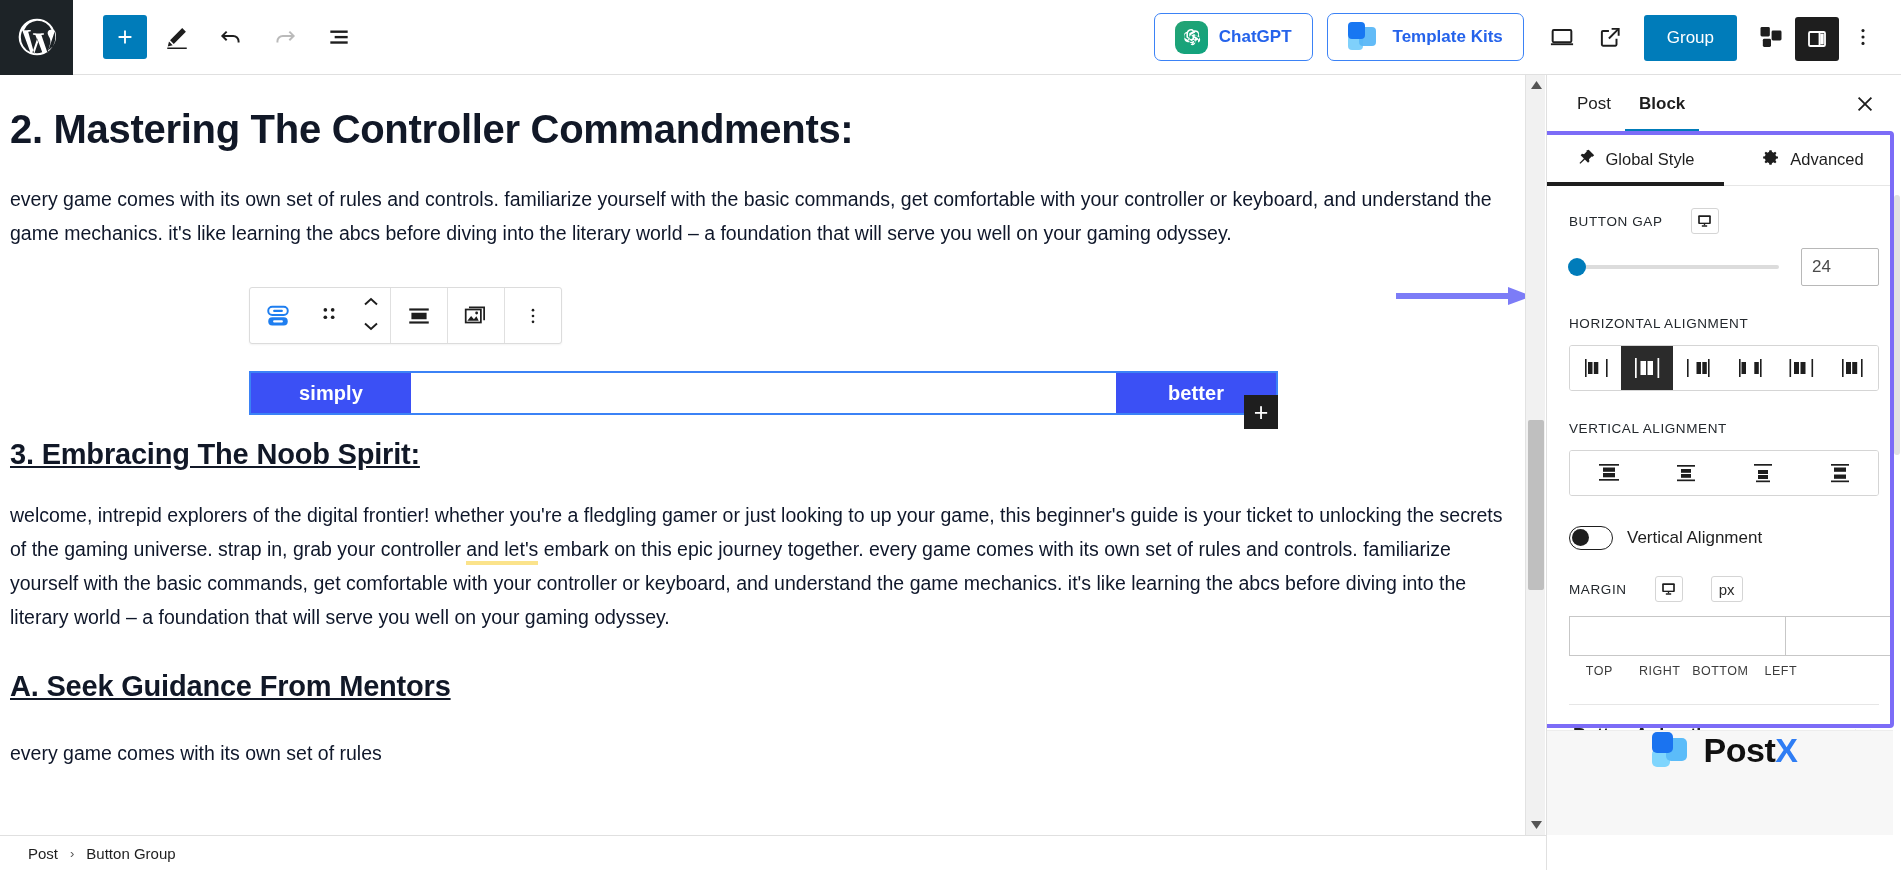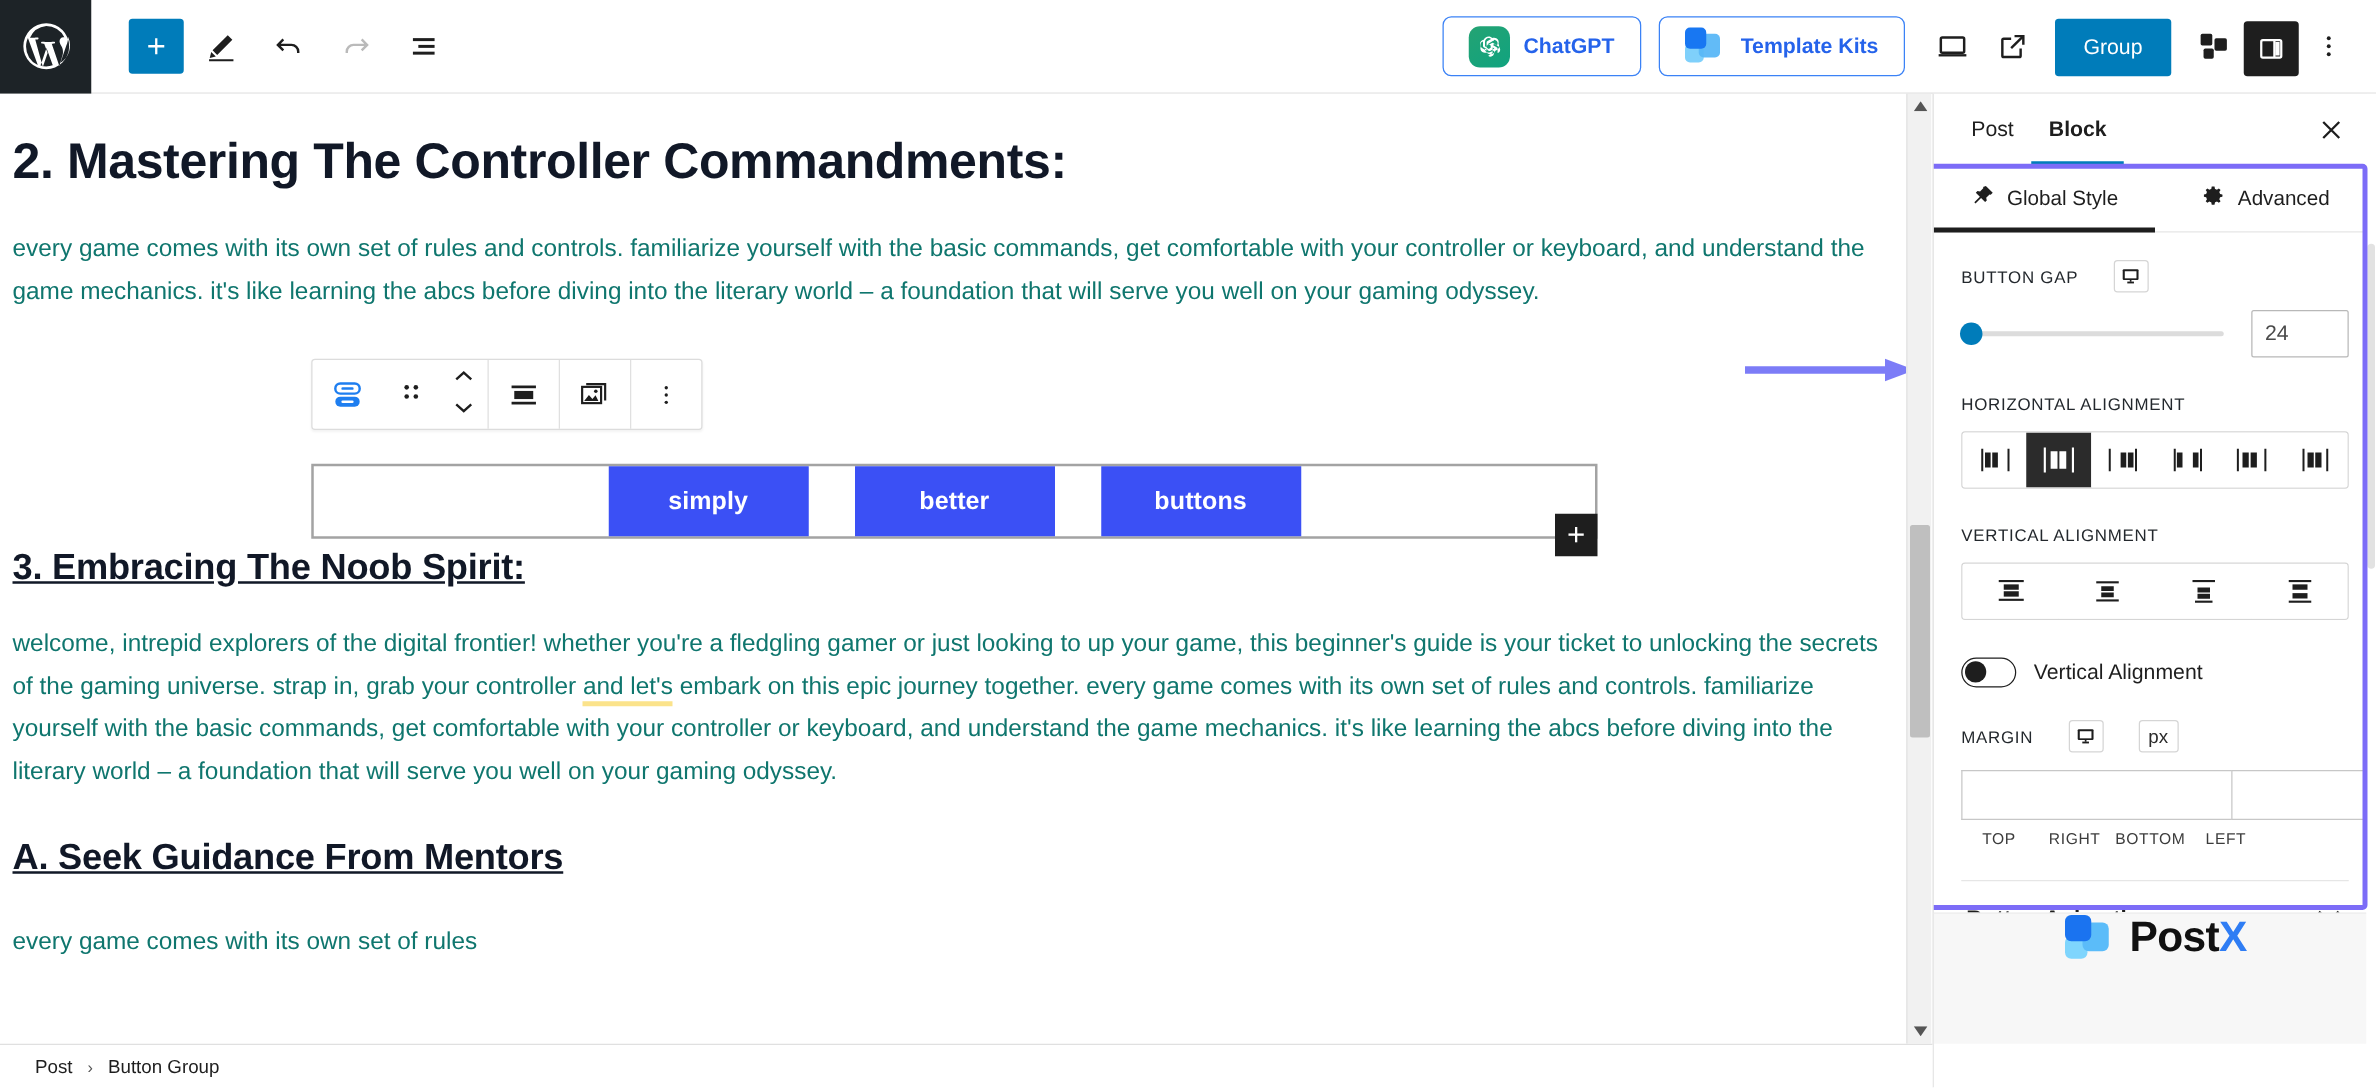--- a/index.html
+++ b/index.html
@@ -80,21 +80,21 @@
   h1.post-h {
     font-size: 40px; font-weight: 700; color: #111827; letter-spacing: -0.3px;
     line-height: 1.2; margin-bottom: 30px;
   }
   h2.post-h2 {
     font-size: 29px; font-weight: 700; color: #111827; letter-spacing: -0.2px;
     margin: 0 0 28px 0;
     text-decoration: underline;
   }
   p.post-p {
-    font-size: 19.5px; line-height: 1.73; color: #0f766e; max-width: 1495px;
+    font-size: 19.5px; line-height: 1.73; color: #0f172a; max-width: 1495px;
     margin-bottom: 0;
   }
   .hl-underline {
     border-bottom: 4px solid #fbe38b; padding-bottom: 1px;
   }
 
   
   .block-toolbar {
     position: absolute; left: 249px; top: 287px;
     height: 57px; display: flex; align-items: stretch;
@@ -106,23 +106,23 @@
   .bt-item {
     width: 46px; height: 55px; display: flex; align-items: center; justify-content: center;
     cursor: pointer; background: transparent; border: none; color: #1e1e1e;
   }
   .bt-item.wide { width: 56px; }
   .mover { display:flex; flex-direction: column; align-items:center; justify-content:center; width:38px; height:55px; cursor:pointer;}
 
   
   .btn-group-block {
     position: absolute; left: 249px; top: 371px;
-    width: 1029px; height: 60px;
-    border: 2px solid #a3a3a3; background: #fff;
-    display: flex; align-items: stretch; justify-content: center; gap: 37px;
+    width: 1029px; height: 44px;
+    border: 2px solid #3b82f6; background: #fff;
+    display: flex; align-items: stretch; justify-content: space-between; gap: 37px;
   }
   .wpbtn {
     background: #3b50f5; color: #fff; border: none;
     font-size: 20px; font-weight: 600; font-family: "Liberation Sans", sans-serif;
     min-width: 160px; display: flex; align-items: center; justify-content: center;
     cursor: pointer; letter-spacing: .1px;
   }
   .appender {
     position: absolute; right: -2px; bottom: -16px;
     width: 34px; height: 34px; background: #1e1e1e; color: #fff;
@@ -476,21 +476,20 @@
                 <circle cx="12" cy="19" r="1.6"></circle>
               </g>
             </svg>
         </button>
       </div>
     </div>
 
     <div class="btn-group-block" style="top:296px">
       <button class="wpbtn">simply</button>
       <button class="wpbtn">better</button>
-      <button class="wpbtn">buttons</button>
       <div class="appender">+</div>
     </div>
 
     <svg class="arrow-annot" style="top:210px" viewBox="0 0 140 22">
       <path d="M0 11 H118" stroke="#7c7cf7" stroke-width="6" fill="none"></path>
       <path d="M112 2 L136 11 L112 20 Z" fill="#7c7cf7"></path>
     </svg>
   </div>
 
   <div class="scrollbar">

